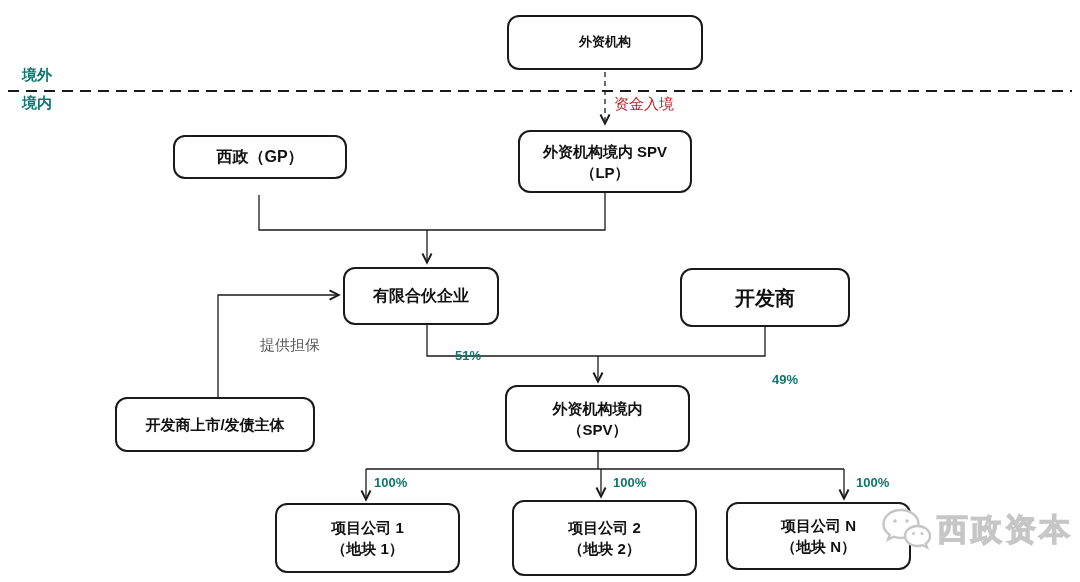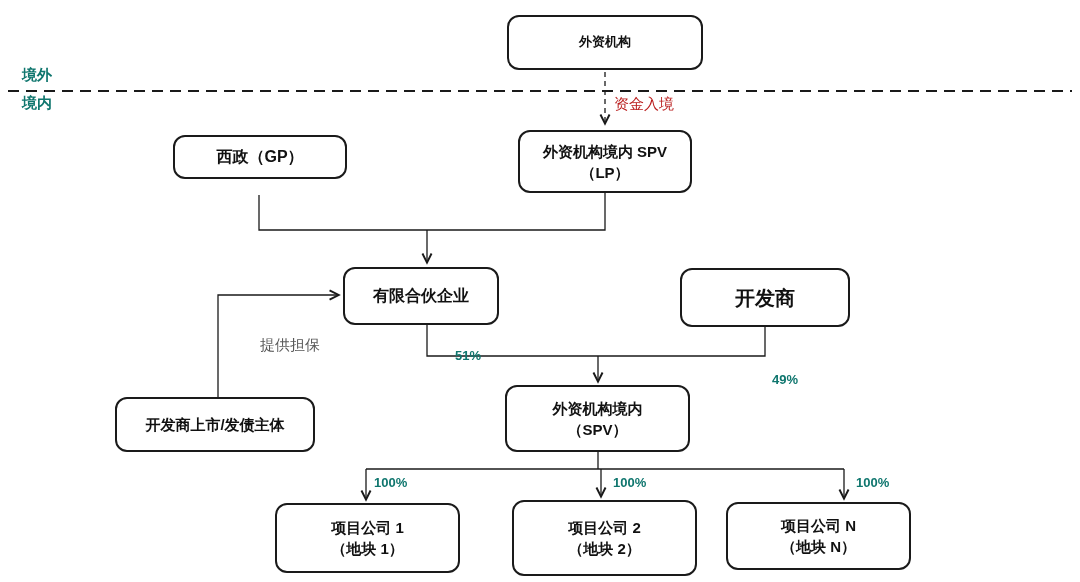--- a/index.html
+++ b/index.html
@@ -127,14 +127,29 @@
   </div>
 
   <div class="edge-label" id="l-capital">资金入境</div>
   <div class="edge-label" id="l-guarantee">提供担保</div>
   <div class="edge-label" id="l-51">51%</div>
   <div class="edge-label" id="l-49">49%</div>
   <div class="edge-label" id="l-100-1">100%</div>
   <div class="edge-label" id="l-100-2">100%</div>
   <div class="edge-label" id="l-100-n">100%</div>
 
+  <div id="watermark">
+    <svg width="52" height="46" viewBox="0 0 52 46">
+      <g fill="#ffffff" stroke="#c6c6c6" stroke-width="2.4">
+        <path d="M21,4 C11,4 3.5,10.2 3.5,18 C3.5,22.4 5.9,26.3 9.7,28.8 L8.1,33.6 L13.7,30.7 C15.9,31.5 18.4,32 21,32 C31,32 38.5,25.8 38.5,18 C38.5,10.2 31,4 21,4 Z"></path>
+        <path d="M37.5,20 C30.6,20 25,24.4 25,30 C25,35.6 30.6,40 37.5,40 C39.3,40 41,39.7 42.6,39.2 L47,41.4 L45.7,37.7 C48.4,35.9 50,33.1 50,30 C50,24.4 44.4,20 37.5,20 Z"></path>
+      </g>
+      <g fill="#c6c6c6" stroke="none">
+        <circle cx="15" cy="15" r="1.8"></circle>
+        <circle cx="27" cy="15" r="1.8"></circle>
+        <circle cx="33.5" cy="27.5" r="1.5"></circle>
+        <circle cx="42" cy="27.5" r="1.5"></circle>
+      </g>
+    </svg>
+    <span class="brand">西政资本</span>
+  </div>
 
 </div>
 
 </body></html>

